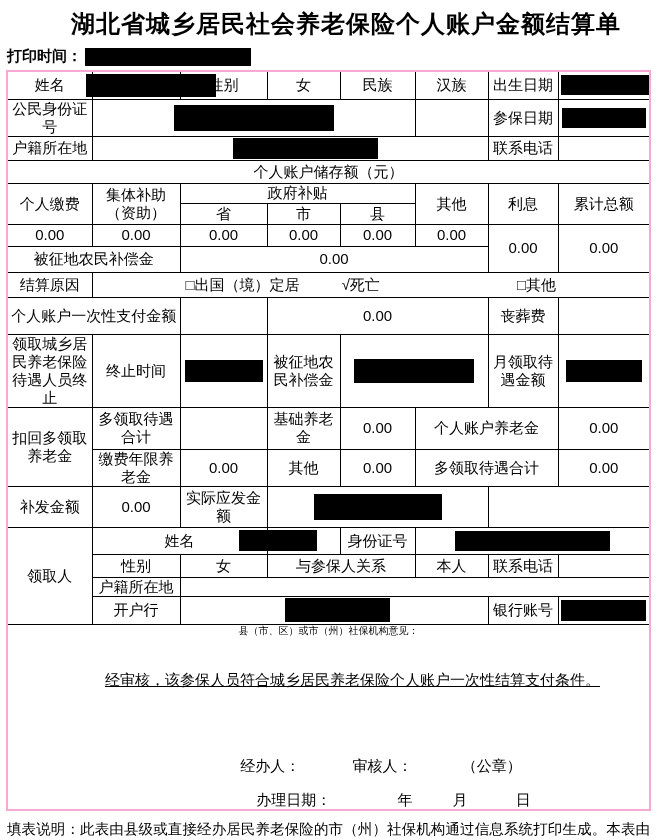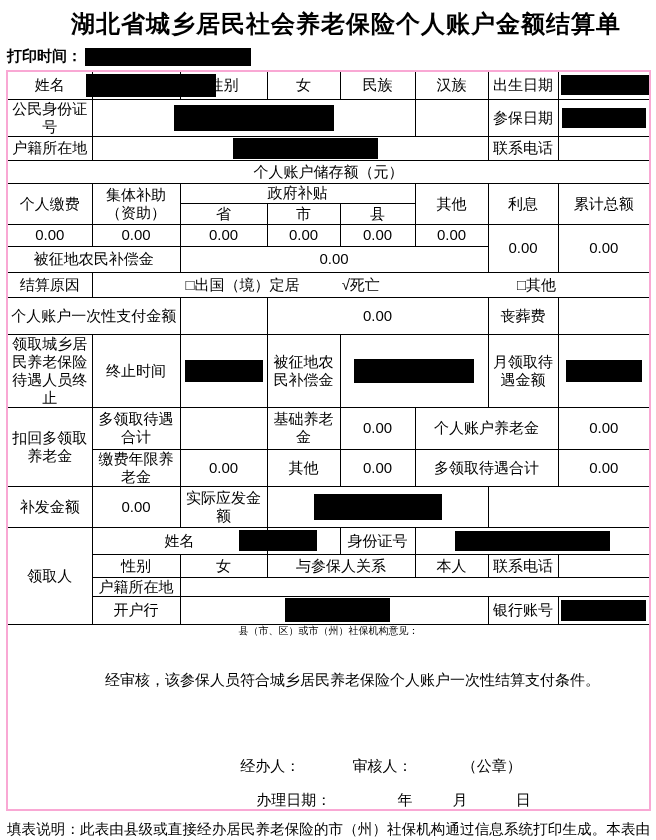--- a/index.html
+++ b/index.html
@@ -28,21 +28,21 @@
     border:1px solid #000;font-size:15px;text-align:center;
     vertical-align:middle;padding:0 2px;word-break:break-all;
     line-height:1.2;position:relative;background:#fff;
   }
   td.tal{text-align:left;}
   td.reasons{text-align:left;padding-left:12px;}
   .reason-opt2{margin-left:38px;}
   .reason-opt3{margin-left:91px;padding-left:42px;}
   td.opinion-cell{text-align:left;vertical-align:top;padding:5px 8px;}
   .op-title{font-size:10px;}
-  .op-body{font-size:15px;margin-top:34px;margin-left:48px;}
+  .op-body{font-size:15px;margin-top:34px;margin-left:48px;text-decoration:underline;}
   .sigrow{font-size:15px;margin-top:68px;margin-left:105px;}
   .sigrow .gap1{margin-left:48px;}
   .sigrow .gap2{margin-left:45px;}
   .daterow{font-size:15px;margin-top:16px;margin-left:130px;}
   .daterow .y{margin-left:62px;}
   .daterow .m{margin-left:36px;}
   .daterow .d{margin-left:44px;}
   .footnote{
     margin:9px 6px 0 7px;font-size:14.5px;line-height:1.35;
     text-align:justify;

